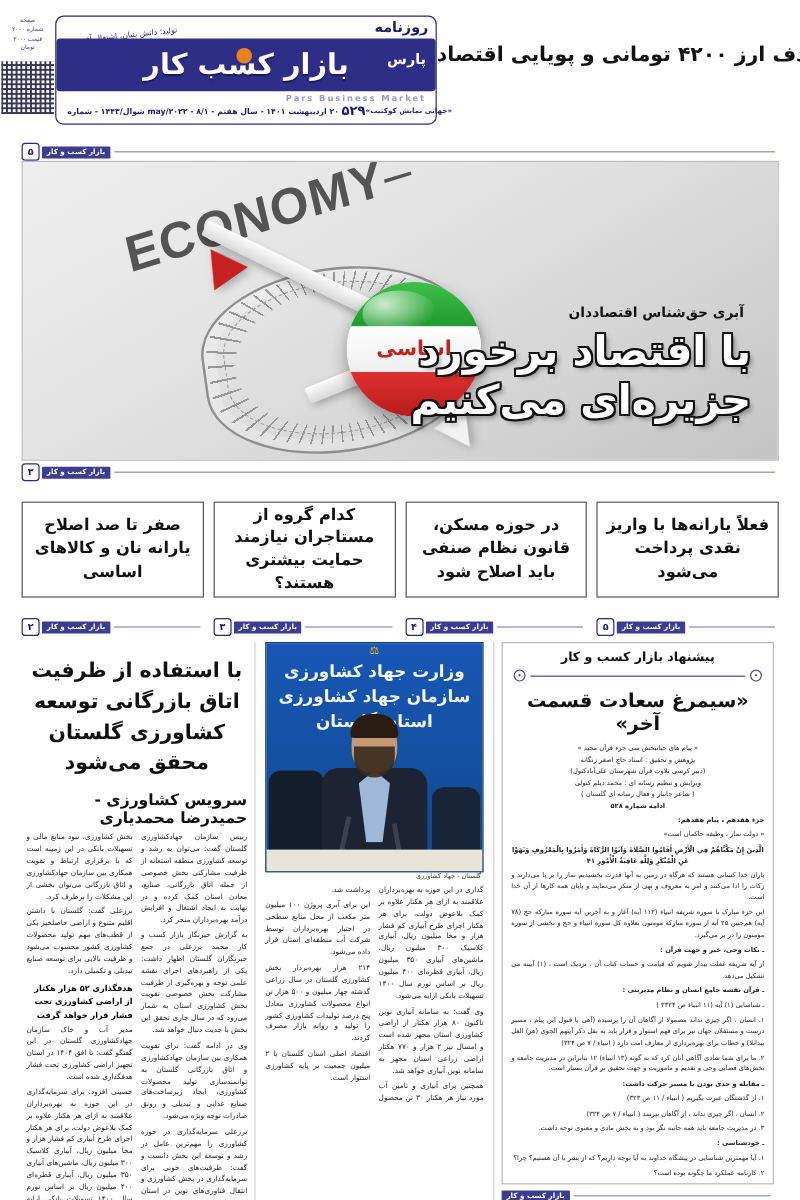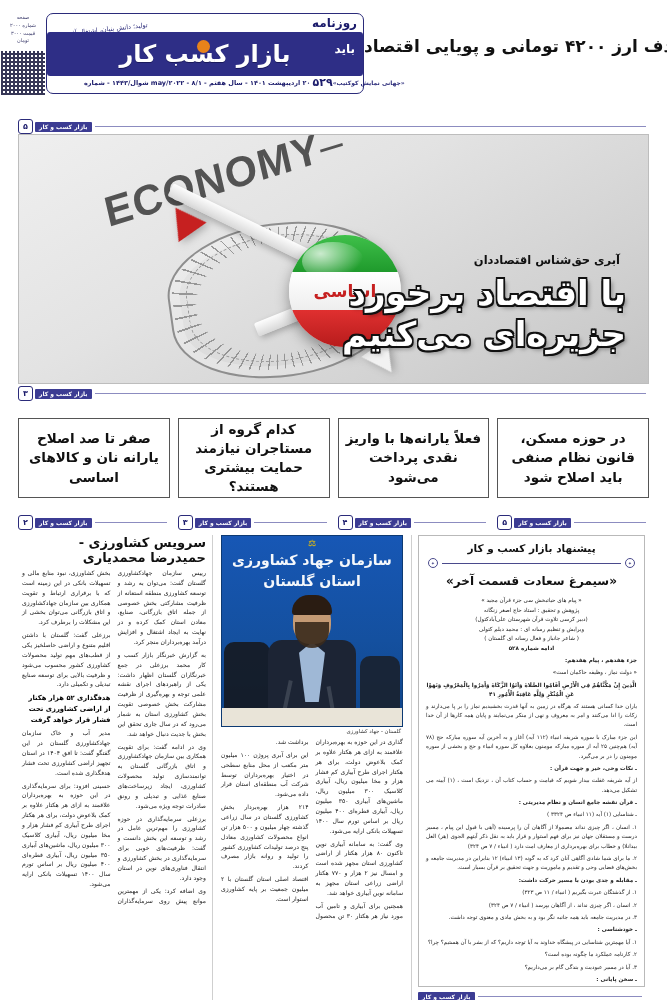--- a/index.html
+++ b/index.html
@@ -73,21 +73,20 @@
   }
   .logo-en{
     font-size:7px;color:#9a9ac4;letter-spacing:1.6px;font-weight:bold;
     padding:2px 2px 0 0;text-align:right;direction:ltr;
   }
   .logo-dateline{
     display:flex;flex-direction:row-reverse;align-items:center;
     justify-content:space-between;
     font-size:6.5px;color:#1b1b6b;font-weight:bold;padding:0 3px 2px 3px;
     white-space:nowrap;
-    margin-left:28px;
   }
   .logo-issue{font-size:11px;font-weight:bold;color:#1b1b6b;}
   .logo-tagline{font-size:6px;color:#2b2b7a;}
 
   .mh-left{
     flex:1;display:flex;align-items:center;justify-content:center;
     height:118px;padding-bottom:26px;box-sizing:border-box;
   }
   .mh-left .top-banner{
     font-size:17px;font-weight:bold;color:#111;white-space:nowrap;
@@ -331,21 +330,21 @@
   .lrule{
     display:flex;align-items:center;gap:4px;margin:4px 2px 6px 2px;
   }
   .lrule .line{flex:1;height:1px;background:#4a4a8c;}
   .lrule .dot{
     width:8px;height:8px;border:1px solid #4a4a8c;border-radius:50%;
     display:flex;align-items:center;justify-content:center;
     font-size:4.5px;color:#4a4a8c;
   }
   .lbox .lsub{
-    font-size:12px;font-weight:bold;text-align:center;color:#111;
+    font-size:16px;font-weight:bold;text-align:center;color:#111;
     margin:6px 0 8px 0;letter-spacing:-.3px;
   }
   .lmeta{
     font-size:5.6px;line-height:1.7;text-align:center;color:#222;
     margin-bottom:3px;
   }
   .lmeta .b{font-weight:bold;}
   .lbody{
     font-size:5.6px;line-height:1.68;text-align:justify;color:#222;
   }
@@ -374,22 +373,23 @@
 
     <div class="logo-block">
       <div class="logo-frame">
         <div class="logo-toprow">
           <div class="logo-rooznameh">روزنامه</div>
           <div class="logo-slogan">تولید؛ دانش بنیان، اشتغال آفرین</div>
         </div>
         <div class="logo-bar">
           <div class="logo-main">بازار کسب کار</div>
           <div class="logo-dot"></div>
-          <div class="logo-pars">باید</div>
-        </div>
+          <div class="logo-pars">پارس</div>
+        </div>
+        <div class="logo-en">Pars Business Market</div>
         <div class="logo-dateline">
           <div style="display:flex;flex-direction:row-reverse;align-items:center;gap:2px;">
             <span>۲۰ اردیبهشت ۱۴۰۱ - سال هفتم - ۱/may/۲۰۲۲ - ۸ شوال/۱۴۴۳ - شماره</span>
             <span class="logo-issue">۵۲۹</span>
           </div>
           <div class="logo-tagline">«جهانی نمایش کوکتیب»</div>
         </div>
       </div>
     </div>
 
@@ -449,24 +449,24 @@
   </div>
 
   <div class="subs">
     <div class="sub">
       <div class="txt">صفر تا صد اصلاح یارانه نان و کالاهای اساسی</div>
     </div>
     <div class="sub">
       <div class="txt">کدام گروه از مستاجران نیازمند حمایت بیشتری هستند؟</div>
     </div>
     <div class="sub">
+      <div class="txt">در حوزه مسکن، قانون نظام صنفی باید اصلاح شود</div>
+    </div>
+    <div class="sub">
       <div class="txt">فعلاً یارانه‌ها با واریز نقدی پرداخت می‌شود</div>
-    </div>
-    <div class="sub">
-      <div class="txt">در حوزه مسکن، قانون نظام صنفی باید اصلاح شود</div>
     </div>
   </div>
 
   <div class="subs-bottom-tags">
     <div class="cell">
       <div class="ptag-row">
         <div class="ptag">
           <div class="num">۲</div>
           <div class="lbl">بازار کسب و کار</div>
         </div>
@@ -498,38 +498,40 @@
           <div class="lbl">بازار کسب و کار</div>
         </div>
         <div class="ptag-rule"></div>
       </div>
     </div>
   </div>
 
   <div class="bottom">
 
     <div class="col-right">
+      <div class="r-headline">با استفاده از ظرفیت اتاق بازرگانی توسعه کشاورزی گلستان محقق می‌شود</div>
       <div class="byline">سرویس کشاورزی - حمیدرضا محمدیاری</div>
       <div class="body-2col">
         <p>رییس سازمان جهادکشاورزی گلستان گفت: می‌توان به رشد و توسعه کشاورزی منطقه استعانه از ظرفیت مشارکتی بخش خصوصی از جمله اتاق بازرگانی، صنایع، معادن استان کمک کرده و در نهایت به ایجاد اشتغال و افزایش درآمد بهره‌برداران منجر کرد.</p>
         <p>به گزارش خبرنگار بازار کسب و کار محمد برزعلی در جمع خبرنگاران گلستان اظهار داشت: یکی از راهبردهای اجرای نقشه علمی توجه و بهره‌گیری از ظرفیت مشارکت بخش خصوصی تقویت بخش کشاورزی استان به شمار می‌رود که در سال جاری تحقق این بخش با جدیت دنبال خواهد شد.</p>
         <p>وی در ادامه گفت: برای تقویت همکاری بین سازمان جهادکشاورزی و اتاق بازرگانی گلستان به توانمندسازی تولید محصولات کشاورزی، ایجاد زیرساخت‌های صنایع غذایی و تبدیلی و رونق صادرات توجه ویژه می‌شود.</p>
         <p>برزعلی سرمایه‌گذاری در حوزه کشاورزی را مهم‌ترین عامل در رشد و توسعه این بخش دانست و گفت: ظرفیت‌های خوبی برای سرمایه‌گذاری در بخش کشاورزی و انتقال فناوری‌های نوین در استان وجود دارد.</p>
         <p>وی اضافه کرد: یکی از مهمترین موانع پیش روی سرمایه‌گذاران بخش کشاورزی، نبود منابع مالی و تسهیلات بانکی در این زمینه است که با برقراری ارتباط و تقویت همکاری بین سازمان جهادکشاورزی و اتاق بازرگانی می‌توان بخشی از این مشکلات را برطرف کرد.</p>
         <p>برزعلی گفت: گلستان با داشتن اقلیم متنوع و اراضی حاصلخیز یکی از قطب‌های مهم تولید محصولات کشاورزی کشور محسوب می‌شود و ظرفیت بالایی برای توسعه صنایع تبدیلی و تکمیلی دارد.</p>
         <div class="subhead">هدفگذاری ۵۲ هزار هکتار از اراضی کشاورزی تحت فشار قرار خواهد گرفت</div>
         <p>مدیر آب و خاک سازمان جهادکشاورزی گلستان در این گفتگو گفت: تا افق ۱۴۰۴ در استان تجهیز اراضی کشاورزی تحت فشار هدفگذاری شده است.</p>
         <p>حسینی افزود: برای سرمایه‌گذاری در این حوزه به بهره‌برداران علاقمند به ازای هر هکتار علاوه بر کمک بلاعوض دولت، برای هر هکتار اجرای طرح آبیاری کم فشار هزار و مخا میلیون ریال، آبیاری کلاسیک ۳۰۰ میلیون ریال، ماشین‌های آبیاری ۳۵۰ میلیون ریال، آبیاری قطره‌ای ۴۰۰ میلیون ریال بر اساس تورم سال ۱۴۰۰ تسهیلات بانکی ارایه می‌شود.</p>
       </div>
     </div>
 
     <div class="col-mid">
       <div class="photo">
         <div class="logo-sm">⚖</div>
         <div class="backdrop-txt">
+          <div>وزارت جهاد کشاورزی</div>
           <div>سازمان جهاد کشاورزی استان گلستان</div>
         </div>
         <div class="chair"></div>
         <div class="chair2"></div>
         <div class="person">
           <div class="torso"></div>
           <div class="shirt"></div>
           <div class="head"></div>
           <div class="hair"></div>
           <div class="beard"></div>

